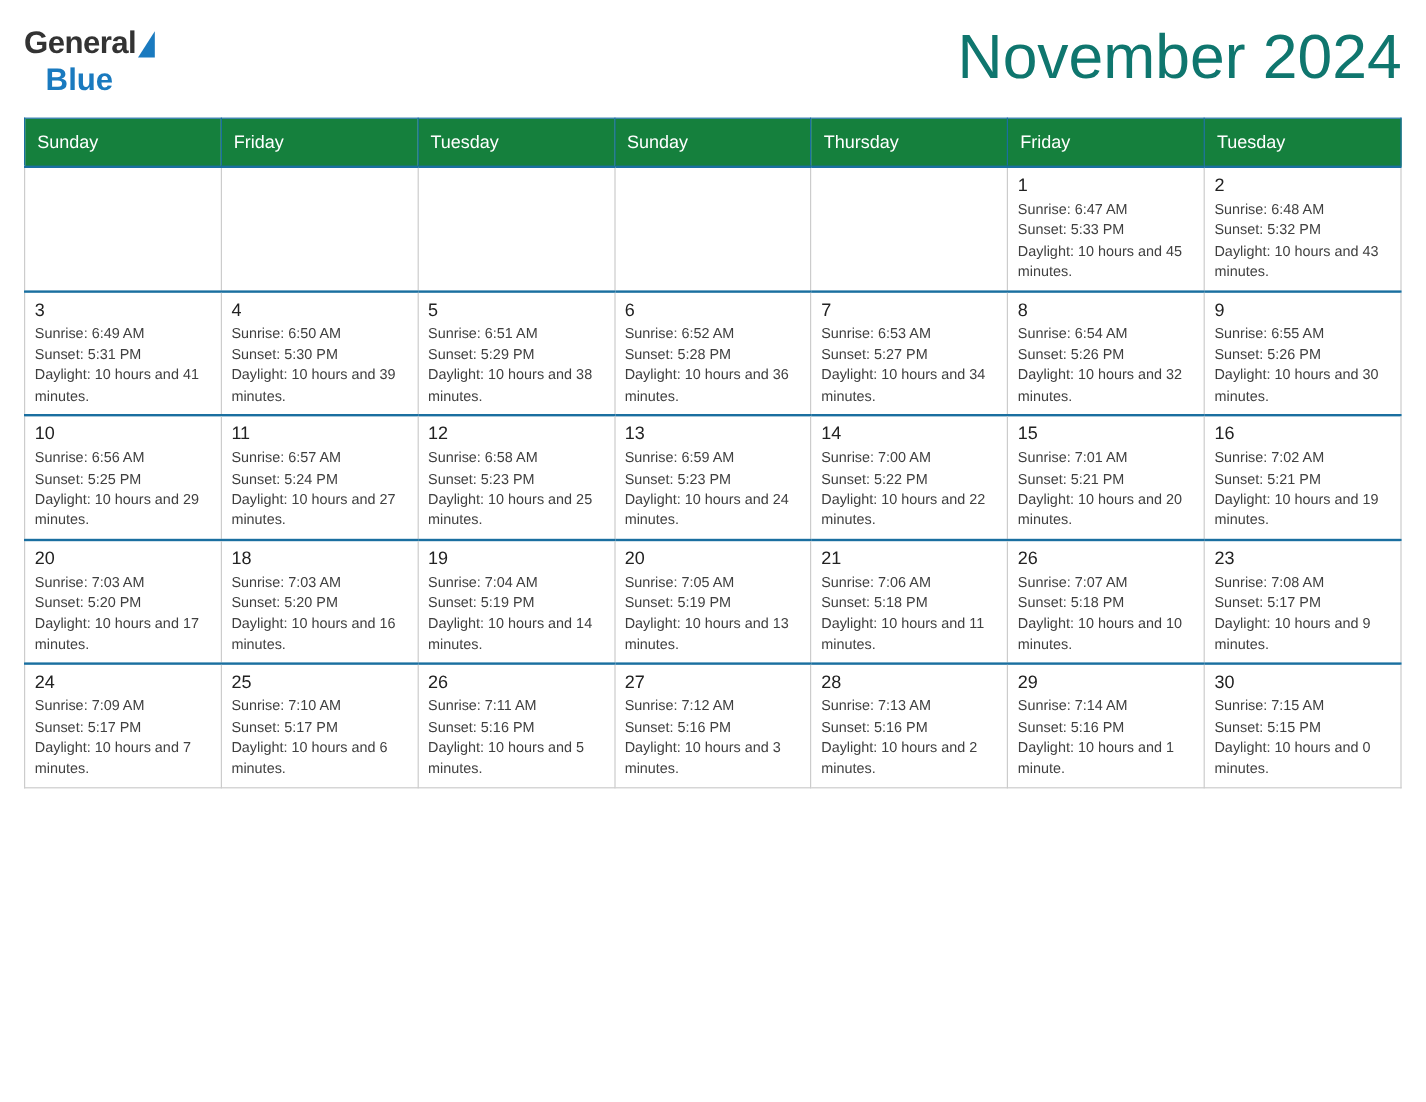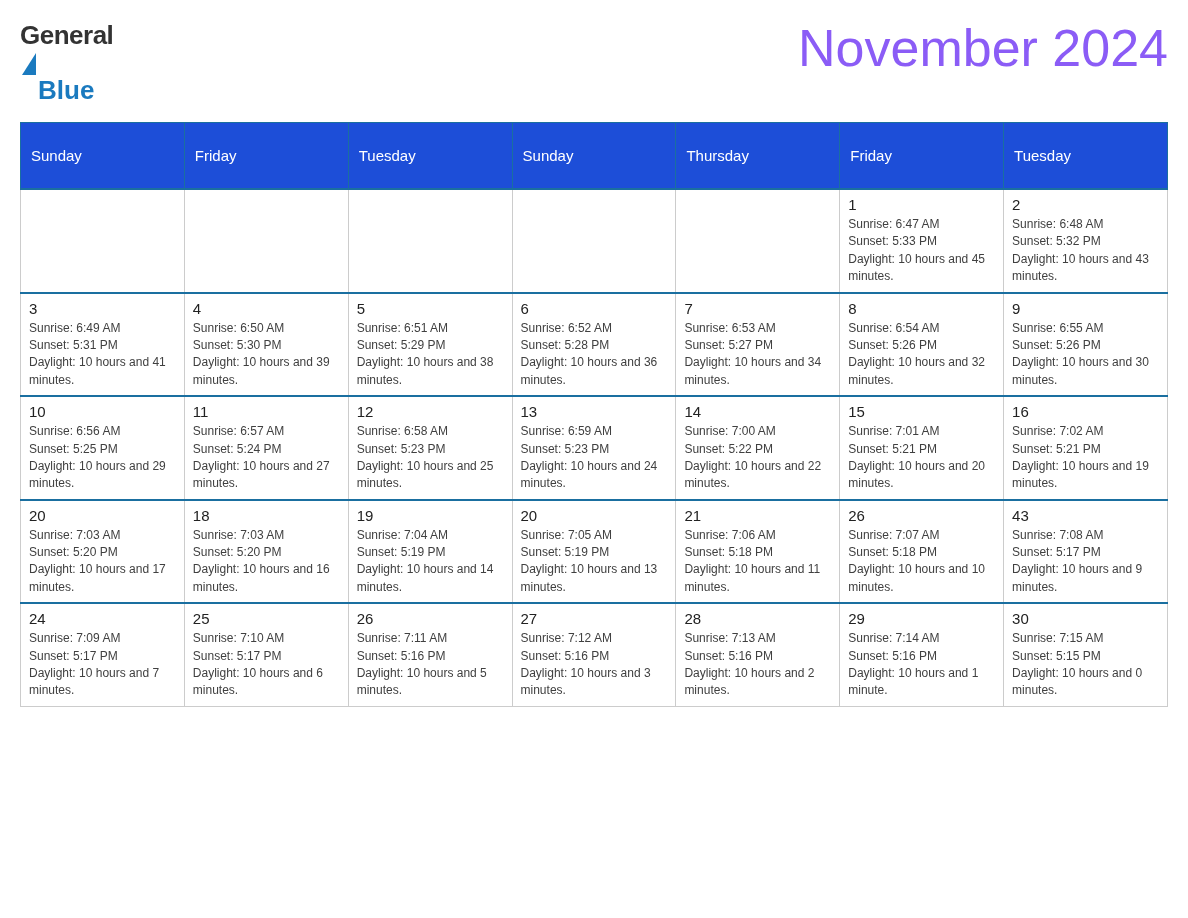--- a/index.html
+++ b/index.html
@@ -16,22 +16,21 @@
       align-items: flex-start;
       margin-bottom: 16px;
     }
     .logo {
       display: flex;
       flex-direction: column;
       align-items: flex-start;
     }
     .logo-top {
       display: flex;
-      align-items: flex-start;
-      flex-direction: column;
+      align-items: center;
     }
     .logo-general {
       font-size: 26px;
       font-weight: bold;
       color: #333;
       letter-spacing: -0.5px;
     }
     .logo-triangle {
       width: 0;
       height: 0;
@@ -45,39 +44,39 @@
       font-weight: bold;
       color: #1a7abf;
       margin-left: 2px;
     }
     .title-area {
       text-align: right;
     }
     .month-title {
       font-size: 52px;
       font-weight: normal;
-      color: #8b5cf6;
+      color: #0f766e;
       line-height: 1.1;
     }
     .location {
       font-size: 20px;
       color: #555;
       margin-top: 4px;
     }
     .calendar {
       width: 100%;
       border-collapse: collapse;
       border: 1px solid #aaa;
     }
     .calendar th {
-      background-color: #1d4ed8;
+      background-color: #15803d;
       color: #fff;
       font-size: 15px;
       font-weight: normal;
-      padding: 24px 10px;
+      padding: 11px 10px;
       text-align: left;
       border: 1px solid #1a6fa0;
     }
     .calendar td {
       vertical-align: top;
       padding: 6px 8px;
       border: 1px solid #ccc;
       width: calc(100% / 7);
       min-height: 100px;
       font-size: 13px;
@@ -228,21 +227,21 @@
         </td>
         <td>
           <span class="day-num">21</span>
           <div class="day-info">Sunrise: 7:06 AM<br>Sunset: 5:18 PM<br>Daylight: 10 hours and 11 minutes.</div>
         </td>
         <td>
           <span class="day-num">26</span>
           <div class="day-info">Sunrise: 7:07 AM<br>Sunset: 5:18 PM<br>Daylight: 10 hours and 10 minutes.</div>
         </td>
         <td>
-          <span class="day-num">43</span>
+          <span class="day-num">23</span>
           <div class="day-info">Sunrise: 7:08 AM<br>Sunset: 5:17 PM<br>Daylight: 10 hours and 9 minutes.</div>
         </td>
       </tr>
       <tr>
         <td>
           <span class="day-num">24</span>
           <div class="day-info">Sunrise: 7:09 AM<br>Sunset: 5:17 PM<br>Daylight: 10 hours and 7 minutes.</div>
         </td>
         <td>
           <span class="day-num">25</span>

